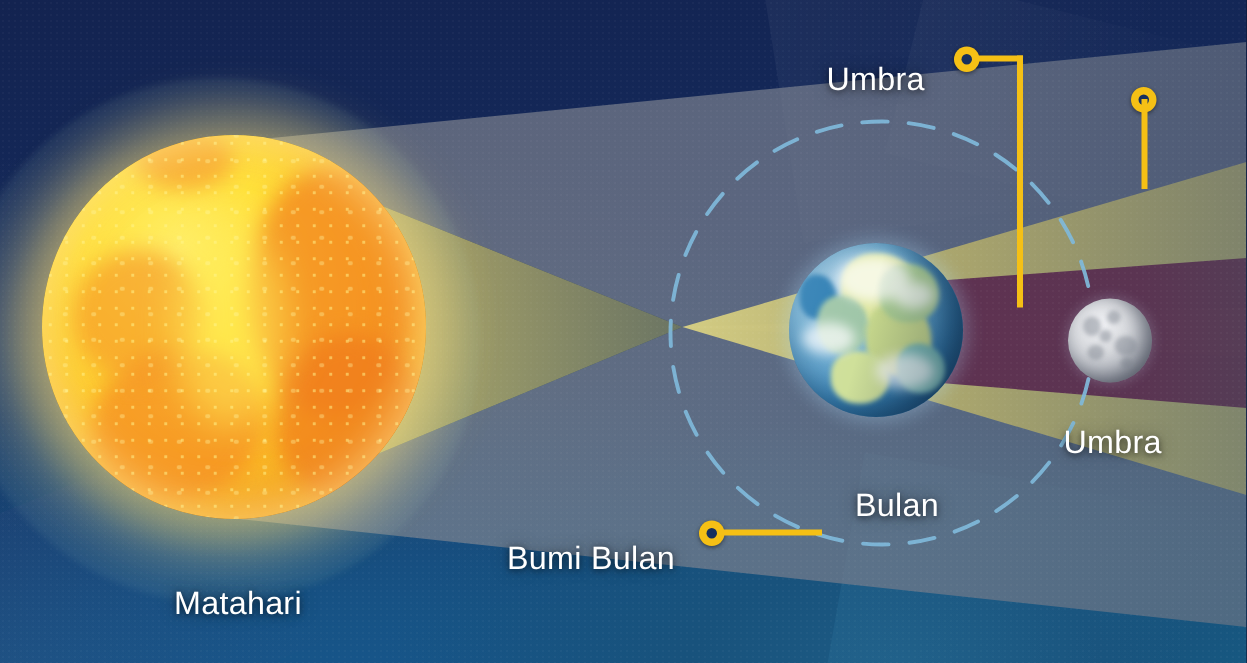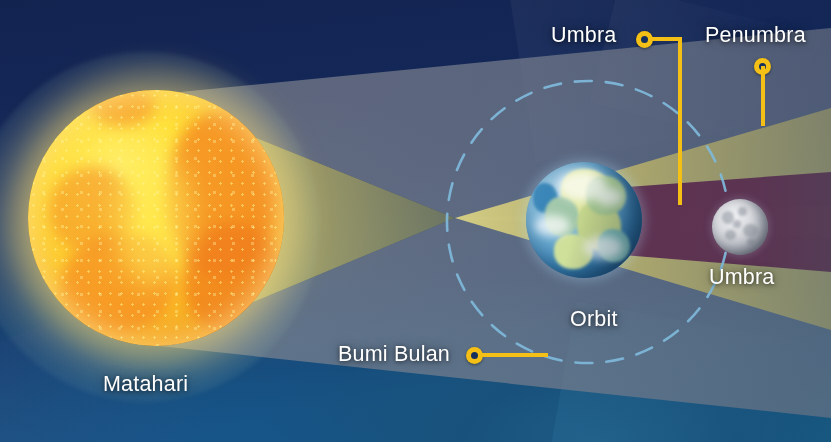--- a/index.html
+++ b/index.html
@@ -85,21 +85,21 @@
 
   
   .moon{position:absolute;left:712px;top:199px;width:56px;height:56px;border-radius:50%;
     background:radial-gradient(circle at 38% 32%, #f2f3f6 0%, #d8dade 34%, #b3b7bf 66%, #8d929c 88%, #737984 100%);
     box-shadow:inset -5px -4px 12px rgba(40,45,60,.55), 0 0 7px 2px rgba(200,215,240,.18);
     overflow:hidden;}
   .crater{position:absolute;border-radius:50%;background:rgba(120,126,138,.45);filter:blur(1.4px);}
 
   
   .label{position:absolute;color:#fff;font-size:21.5px;letter-spacing:.2px;white-space:nowrap;
-    text-shadow:0 1px 4px rgba(0,0,0,.60), 0 0 12px rgba(0,0,0,.35);}
+    text-shadow:0 1px 4px rgba(0,0,0,.60), 0 0 12px rgba(0,0,0,.35);margin-top:18px;}
   .lead-line{position:absolute;background:#f5c015;}
   .dot{position:absolute;width:17px;height:17px;border-radius:50%;
     background:#f5c015;box-shadow:0 1px 3px rgba(0,0,0,.45);}
   .dot i{position:absolute;left:5px;top:5px;width:7px;height:7px;border-radius:50%;
     background:#16305e;display:block;}
 </style>
 </head>
 <body>
 
 <div id="stage">
@@ -184,29 +184,28 @@
     <div class="crater" style="left:38%;top:38%;width:13%;height:13%"></div>
   </div>
 
   <div class="label" style="left:551px;top:23px;">Umbra</div>
   <div class="dot" style="left:636px;top:31px;">
       <i></i>
     </div>
   <div class="lead-line" style="left:650px;top:36.5px;width:32px;height:4px;"></div>
   <div class="lead-line" style="left:678px;top:36.5px;width:4px;height:168px;"></div>
 
-  <div class="label" style="left:705px;top:23px;">Penumbra</div>
   <div class="dot" style="left:754px;top:58px;">
       <i></i>
     </div>
   <div class="lead-line" style="left:760.5px;top:66px;width:4px;height:60px;"></div>
 
   <div class="label" style="left:338px;top:342px;">Bumi Bulan</div>
   <div class="dot" style="left:466px;top:347px;">
       <i></i>
     </div>
   <div class="lead-line" style="left:480px;top:353px;width:68px;height:4px;"></div>
 
   <div class="label" style="left:709px;top:265px;">Umbra</div>
-  <div class="label" style="left:570px;top:307px;">Orbit</div>
-  <div class="label" style="left:103px;top:372px;">Matahari</div>
+  <div class="label" style="left:570px;top:307px;">Bulan</div>
+  <div class="label" style="left:116px;top:372px;">Matahari</div>
 
 </div>
 
 </body></html>

